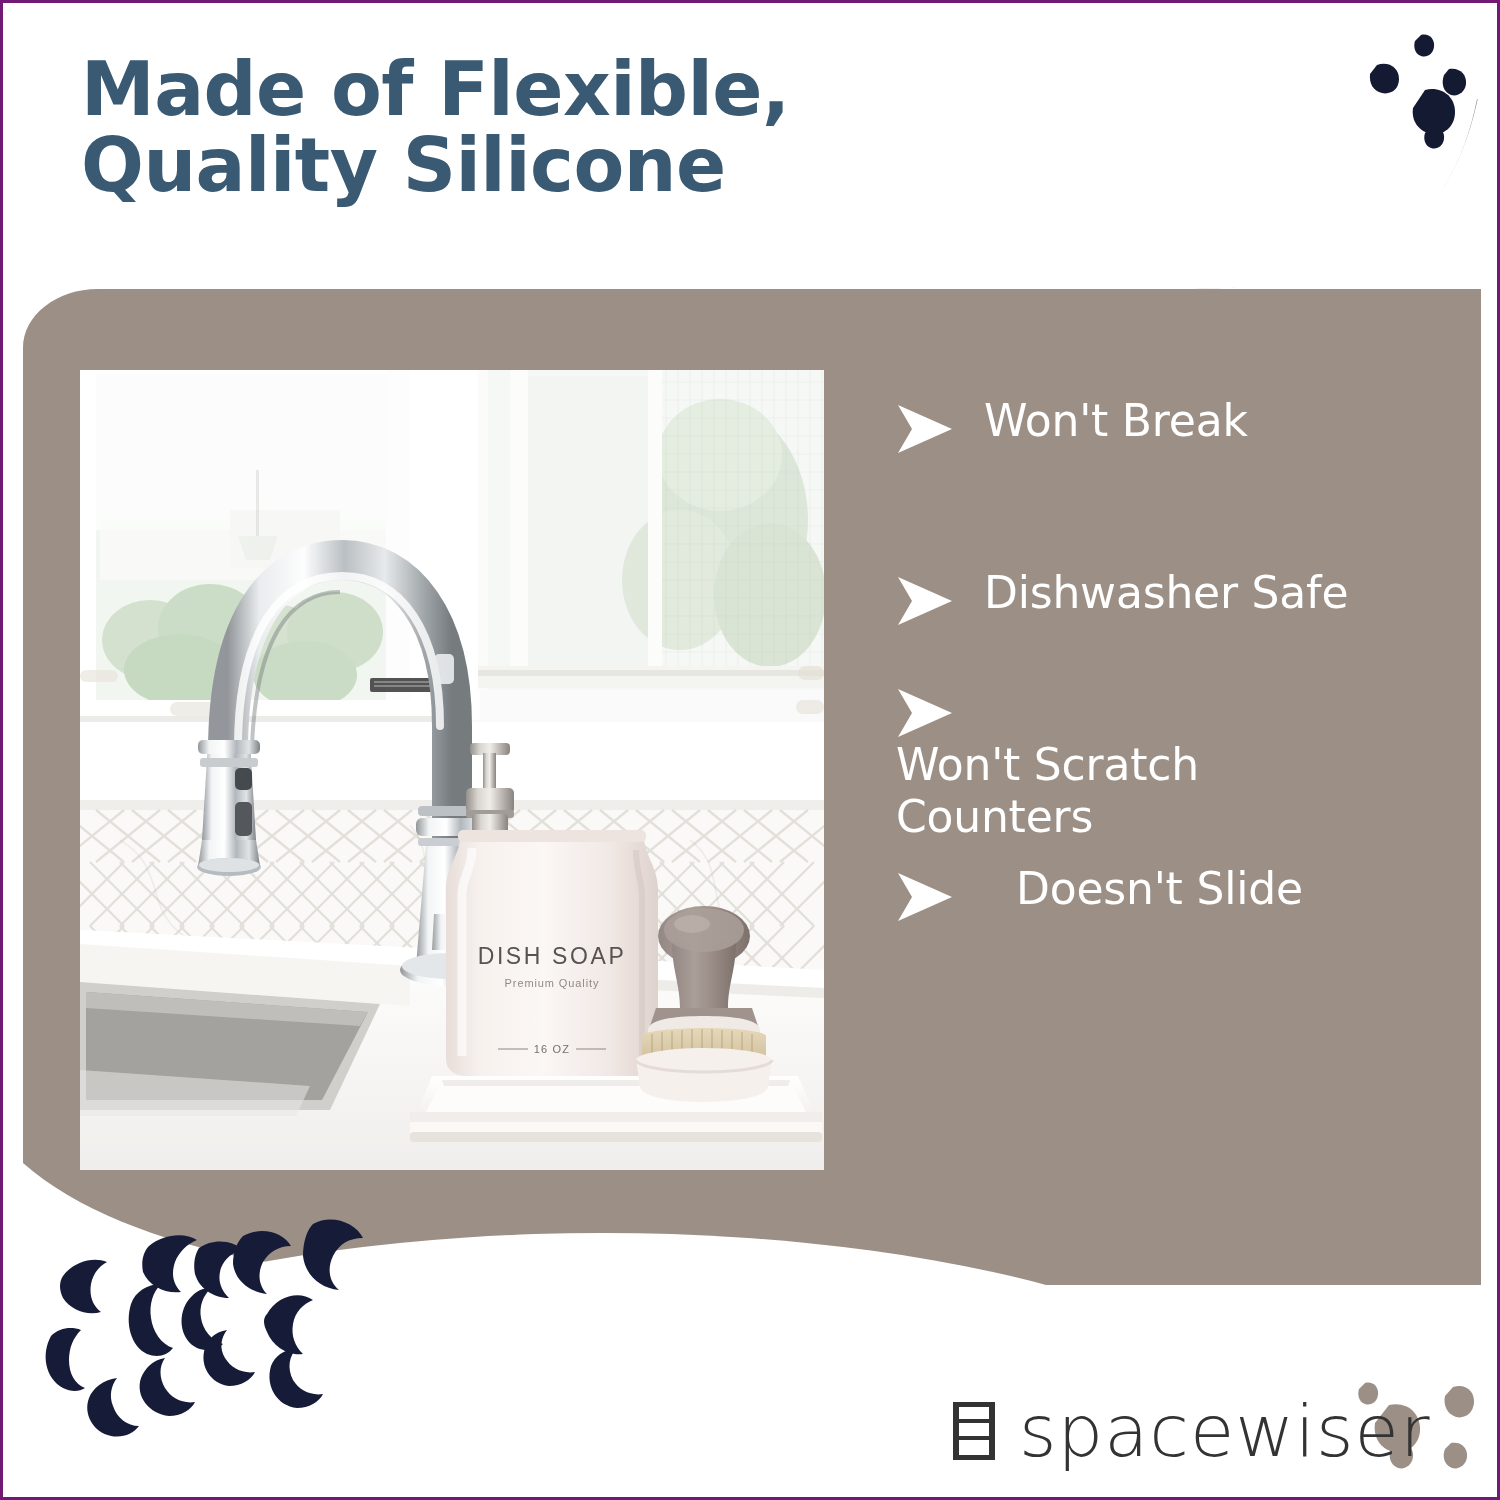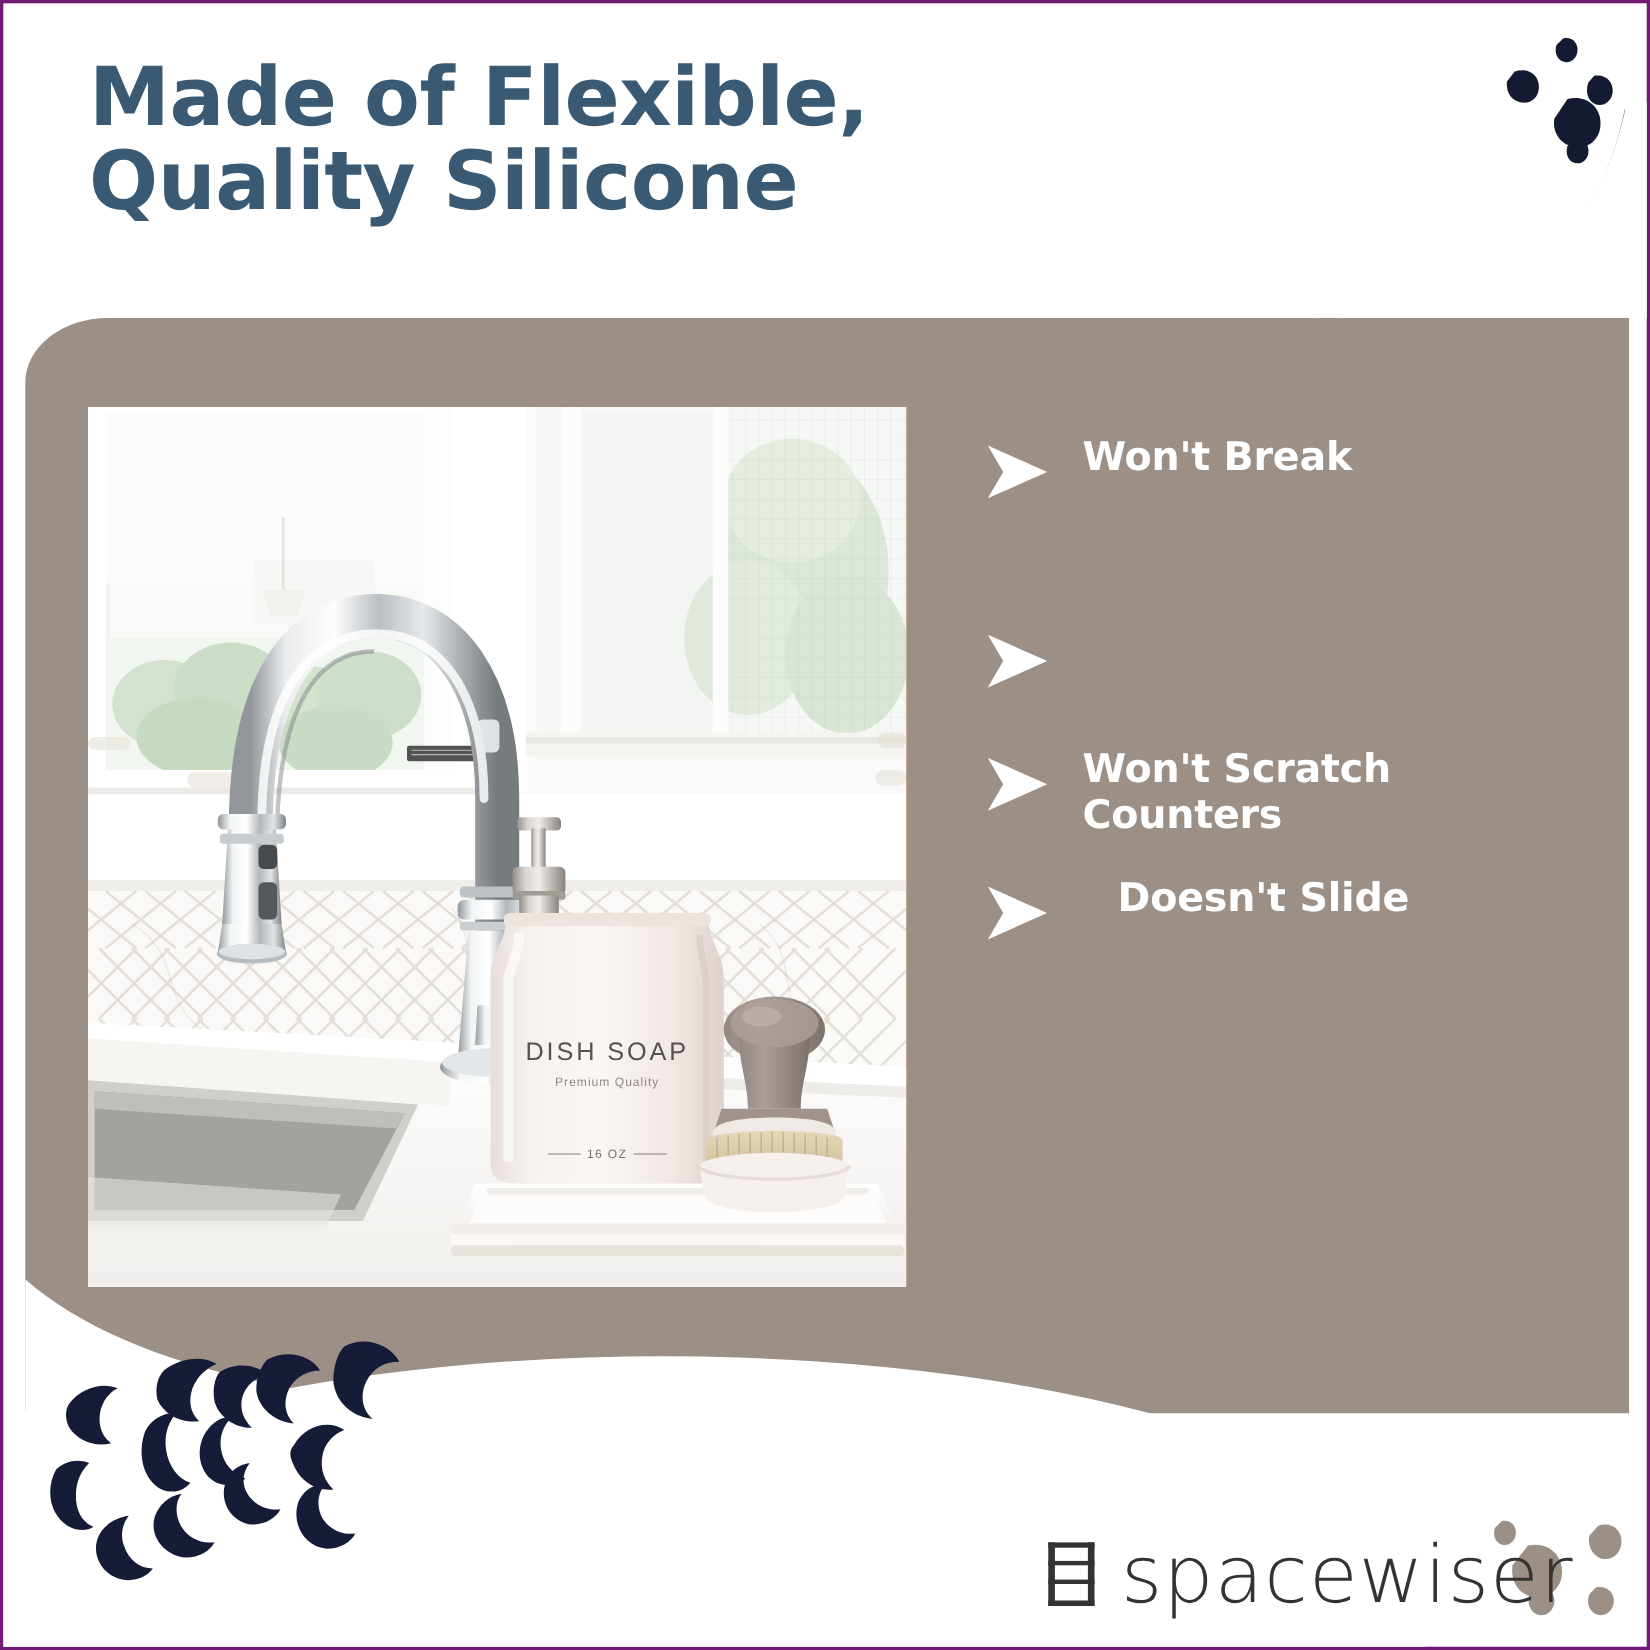--- a/index.html
+++ b/index.html
@@ -82,32 +82,32 @@
   .arrow-ico {
     flex: 0 0 auto;
     width: 58px;
     height: 52px;
     margin-top: 8px;
     margin-right: 30px;
   }
   .arrow-ico svg { display:block; width:58px; height:52px; }
   .feature-label {
     font-family: "DejaVu Sans", "Liberation Sans", sans-serif;
-    font-weight: 700;
-    font-size: 36px;
+    font-weight: 400;
+    font-size: 44px;
     line-height: 1.18;
     color: #ffffff;
     letter-spacing: -0.2px;
     max-width: 420px;
   }
 
   
   .feature.f0 { margin-bottom: 112px; }
   .feature.f1 { margin-bottom: 52px; }
-  .feature.f2 { margin-bottom: 32px; }
+  .feature.f2 { margin-bottom: 20px; flex-direction: column; }
 
   
   .crescents {
     position: absolute;
     left: 28px;
     top: 1215px;
     width: 360px;
     height: 230px;
     z-index: 7;
   }
@@ -519,20 +519,21 @@
       </span>
       <span class="feature-label">Won't Break</span>
     </div>
 
     <div class="feature f1">
       <span class="arrow-ico">
         <svg viewBox="0 0 58 52" xmlns="http://www.w3.org/2000/svg" aria-hidden="true">
           <path d="M 2 2 L 56 26 L 2 50 L 16 26 Z" fill="#ffffff"></path>
         </svg>
       </span>
+      <span class="feature-label">Dishwasher Safe</span>
     </div>
 
     <div class="feature f2">
       <span class="arrow-ico">
         <svg viewBox="0 0 58 52" xmlns="http://www.w3.org/2000/svg" aria-hidden="true">
           <path d="M 2 2 L 56 26 L 2 50 L 16 26 Z" fill="#ffffff"></path>
         </svg>
       </span>
       <span class="feature-label">Won't Scratch Counters</span>
     </div>

